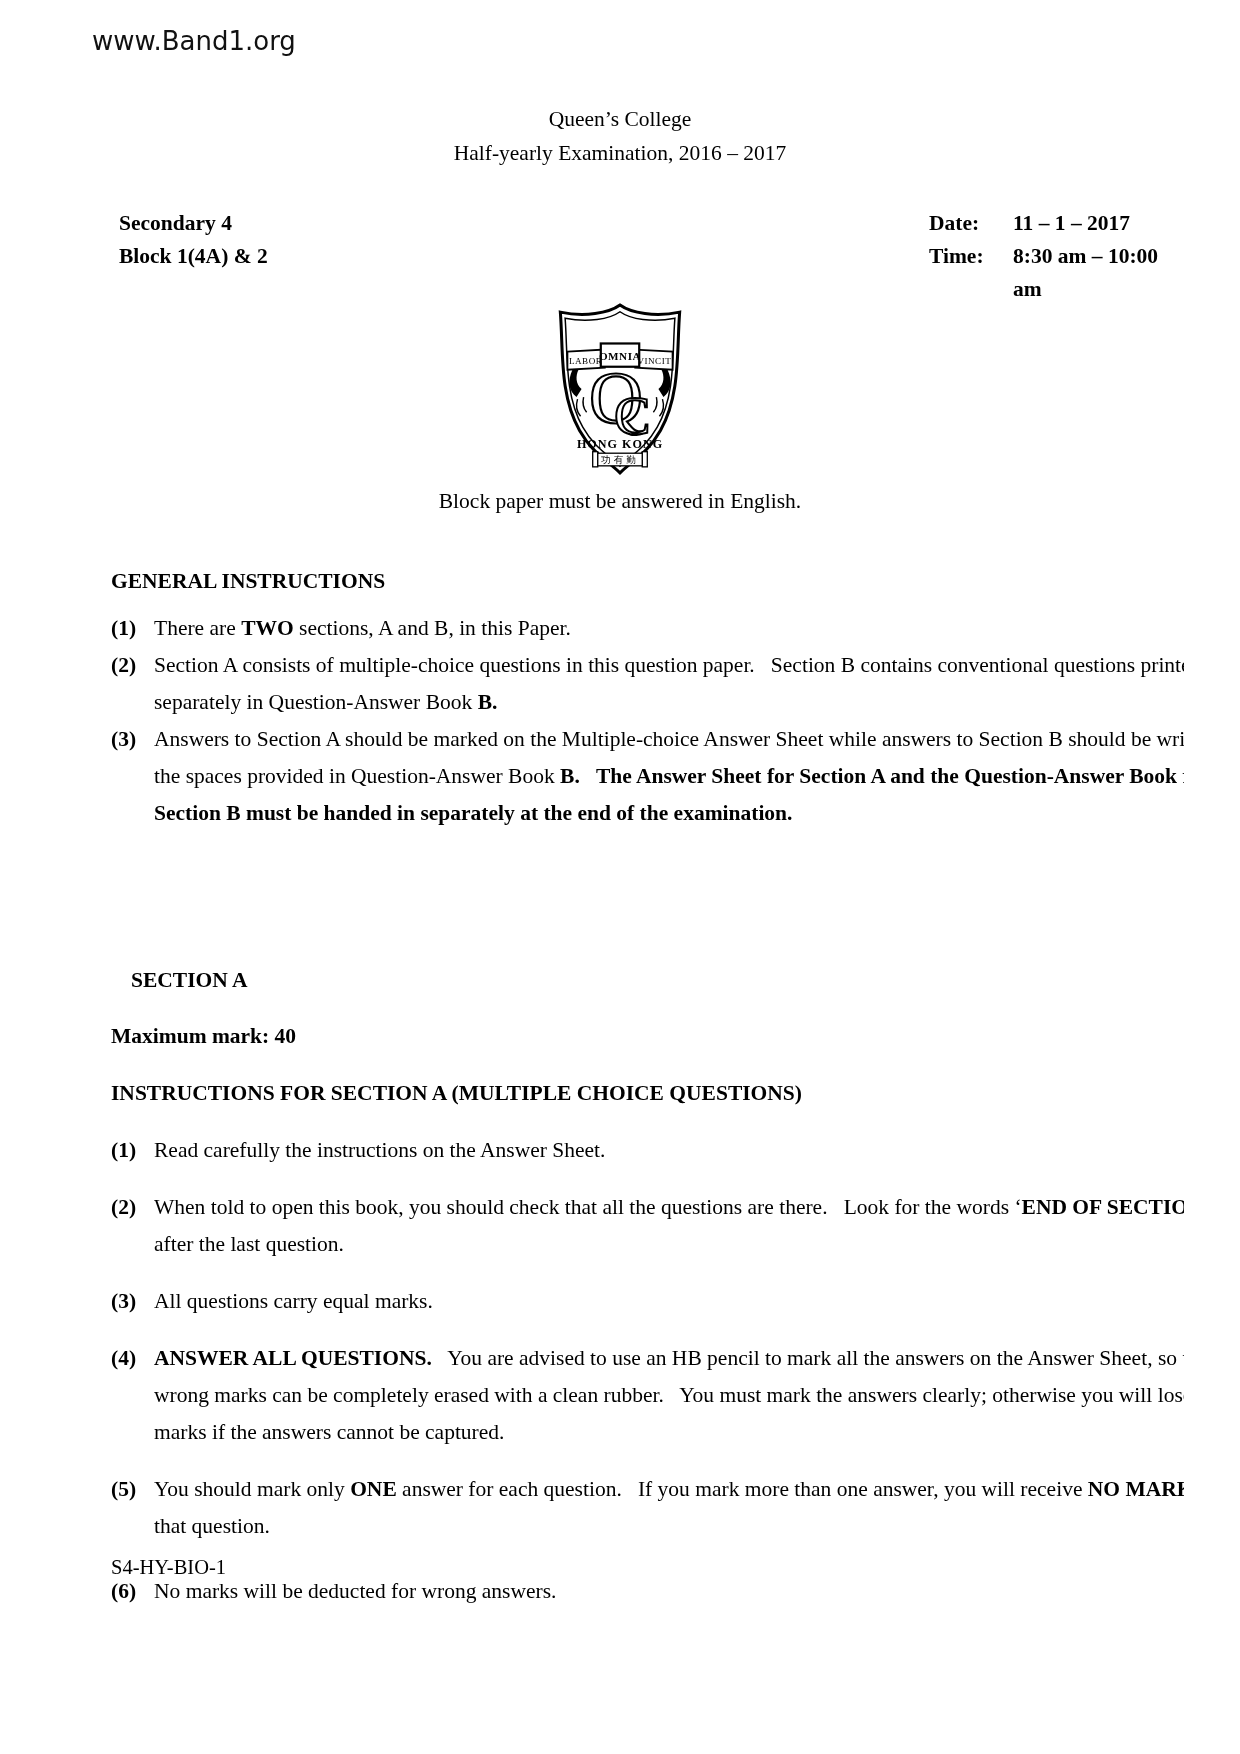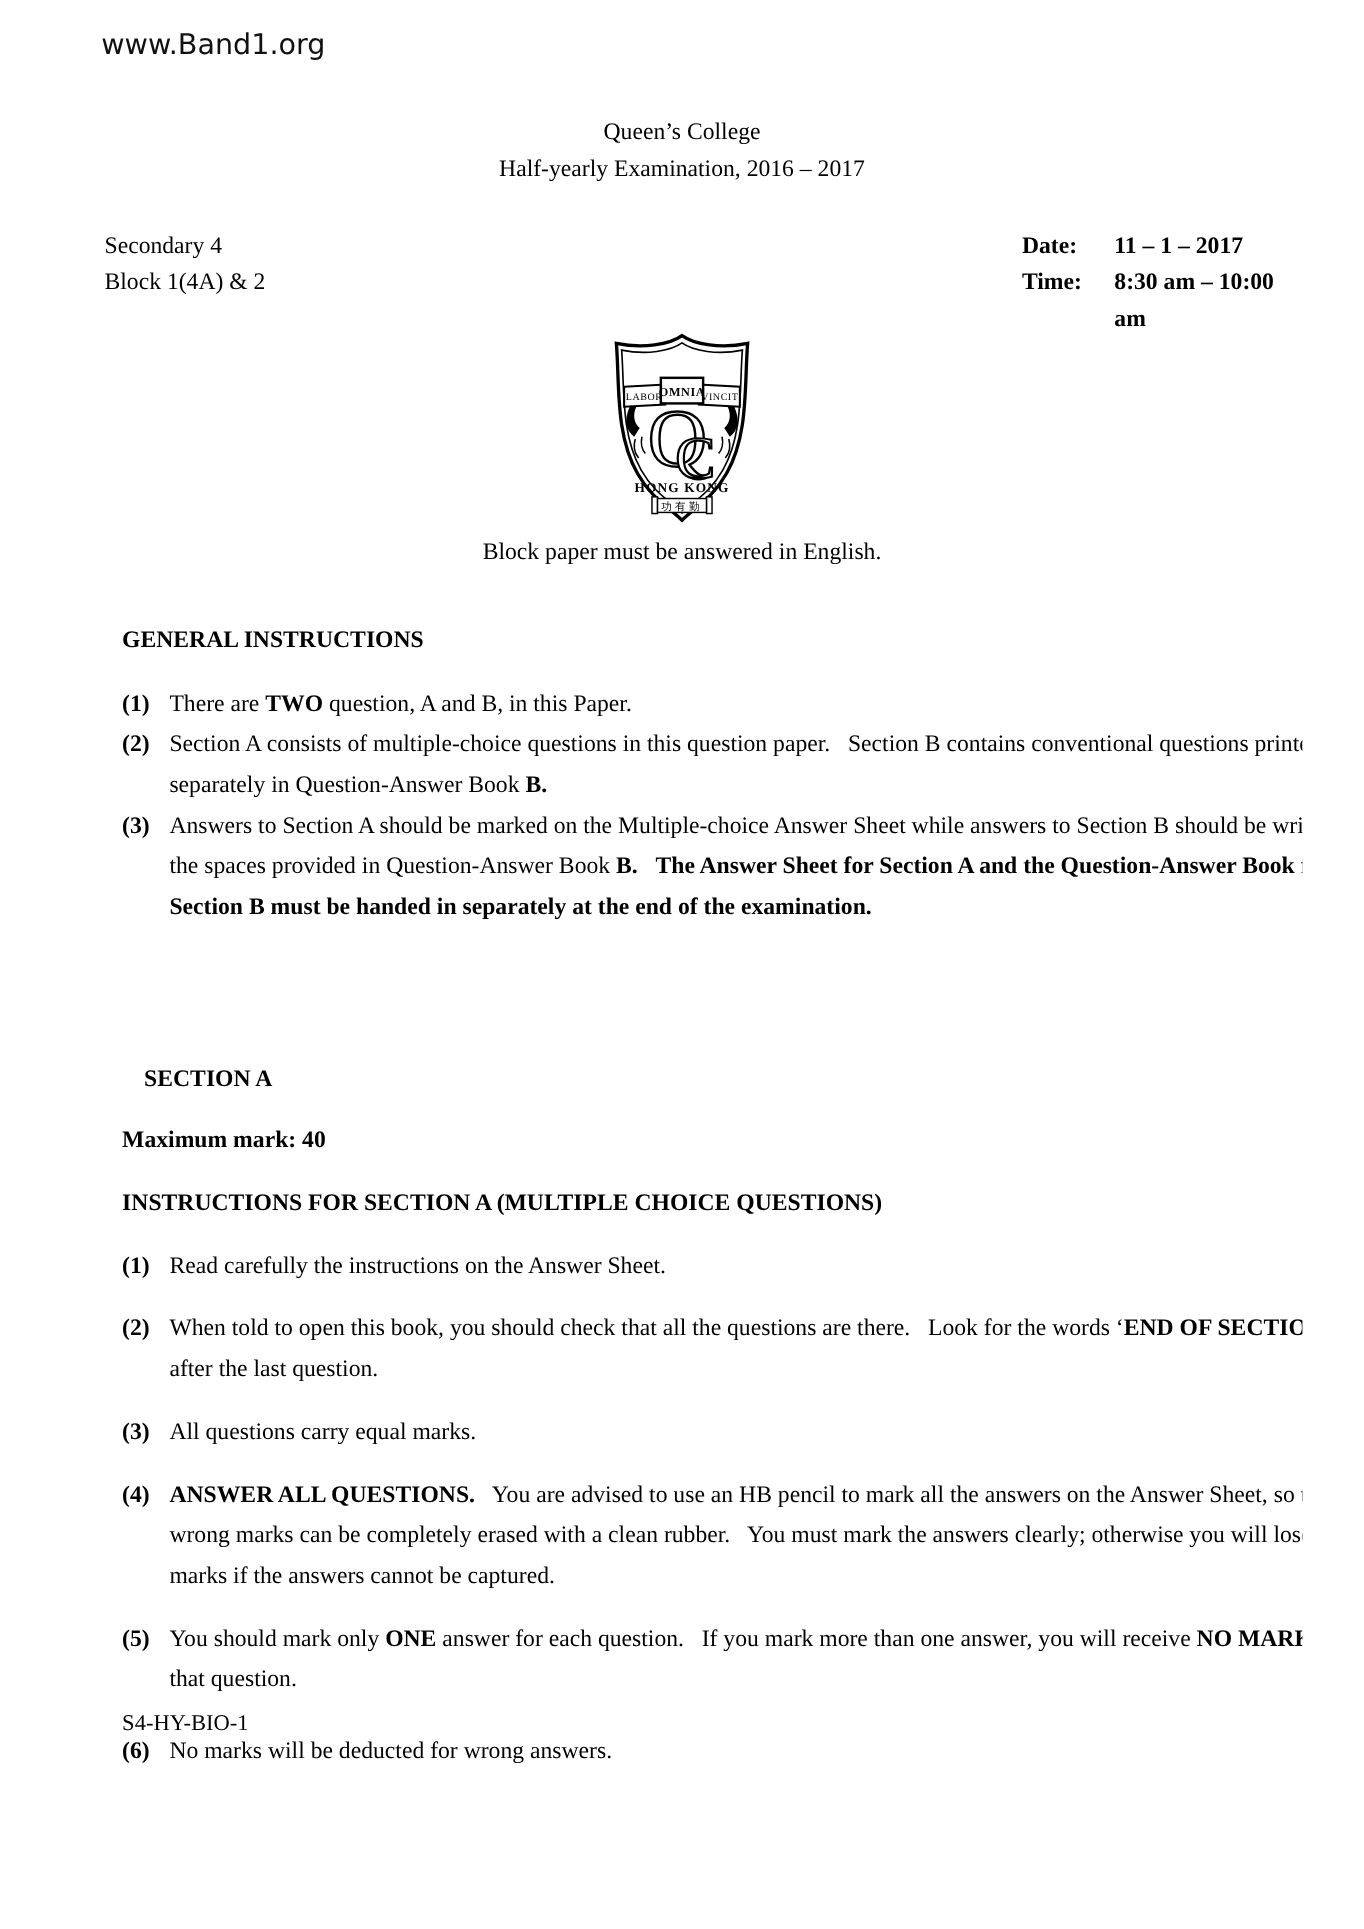--- a/index.html
+++ b/index.html
@@ -22,22 +22,22 @@
     font-size:26px; color:#111;
   }
 
   .header {
     position:absolute; top:102px; left:0; right:0;
     text-align:center; line-height:34px;
   }
   .header .subject { font-weight:bold; }
 
   .meta-left {
-    position:absolute; left:39px; top:207px;
-    font-weight:normal; line-height:33px;
+    position:absolute; left:63px; top:207px;
+    font-weight:bold; line-height:33px;
   }
   .meta-right {
     position:absolute; left:873px; top:207px;
     font-weight:bold; line-height:33px;
     display:grid; grid-template-columns:84px auto;
   }
 
   .crest-wrap {
     position:absolute; top:300px; left:0; right:0;
     display:flex; justify-content:center;
@@ -45,21 +45,21 @@
 
   .notice {
     position:absolute; top:489px; left:0; right:0;
     text-align:center;
   }
 
   .general {
     position:absolute; top:563px; left:55px; width:1130px;
     line-height:37px;
   }
-  .general .sec-heading { font-weight:bold; margin-bottom:21px; }
+  .general .sec-heading { font-weight:bold; margin-bottom:10px; }
 
   .sectiona {
     position:absolute; top:962px; left:55px; width:1130px;
     line-height:37px;
   }
   .sectiona .sec-heading { font-weight:bold;margin-left:20px; }
   .sa-max { font-weight:bold; margin-top:19px; }
   .sa-instr { font-weight:bold; margin-top:20px; }
 
   .li-row { display:flex; }
@@ -132,21 +132,21 @@
     </svg>
   </div>
 
   <div class="notice">Block paper must be answered in English.</div>
 
   <div class="general">
     <div class="sec-heading">GENERAL INSTRUCTIONS</div>
     <div>
         <div class="li-row">
           <span class="li-num">(1)</span>
-          <span class="li-body"><span>There are </span><span class="b">TWO</span><span> question, A and B, in this Paper.</span></span>
+          <span class="li-body"><span>There are </span><span class="b">TWO</span><span> sections, A and B, in this Paper.</span></span>
         </div>
         <div class="li-row">
           <span class="li-num">(2)</span>
           <span class="li-body"><span>Section A consists of multiple-choice questions in this question paper.   Section B contains conventional questions printed separately in Question-Answer Book </span><span class="b">B.</span></span>
         </div>
         <div class="li-row">
           <span class="li-num">(3)</span>
           <span class="li-body"><span>Answers to Section A should be marked on the Multiple-choice Answer Sheet while answers to Section B should be written in the spaces provided in Question-Answer Book </span><span class="b">B.</span><span>   </span><span class="b">The Answer Sheet for Section A and the Question-Answer Book for Section B must be handed in separately at the end of the examination.</span></span>
         </div>
       </div>

